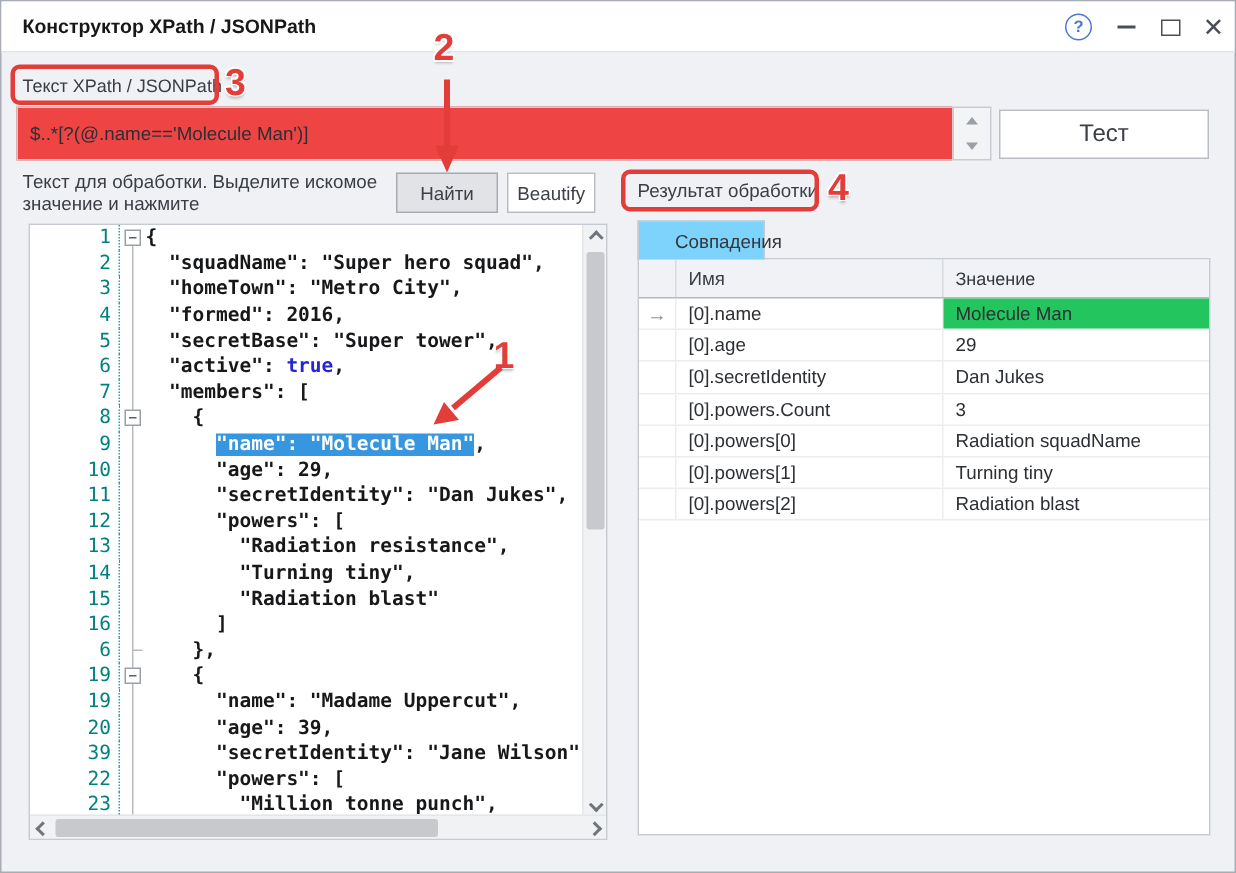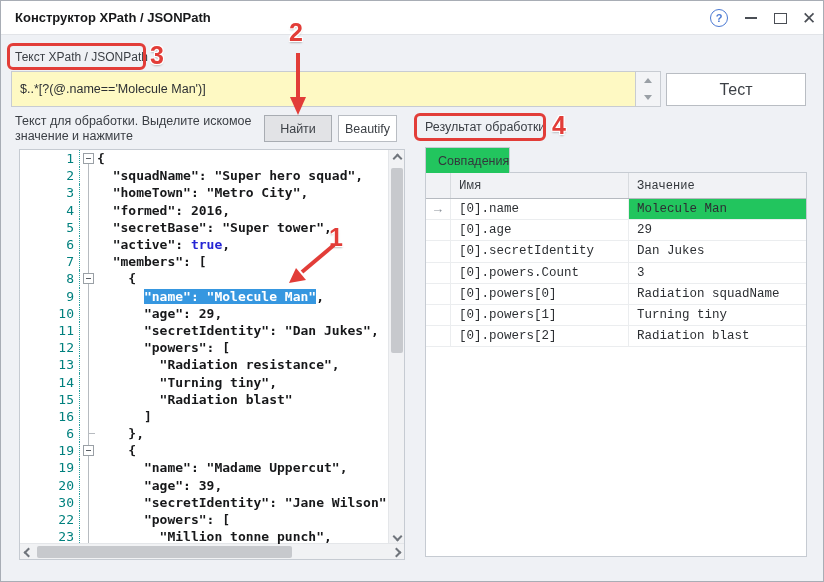--- a/index.html
+++ b/index.html
@@ -11,21 +11,21 @@
   .titlebar { position:absolute; left:0; top:0; width:822px; height:34px; background:#ffffff; border-bottom:1px solid #e2e4e8; }
   .title { position:absolute; left:14px; top:9px; font-size:13px; font-weight:bold; color:#17181a; }
   .tb-btn { position:absolute; top:6px; width:22px; height:22px; display:flex; align-items:center; justify-content:center; cursor:pointer; }
   .help-circle { width:18px; height:18px; border:1.6px solid #4b79d3; border-radius:50%; color:#4b79d3; font-size:11px; font-weight:bold; display:flex; align-items:center; justify-content:center; }
   .min-dash { width:12px; height:2px; background:#4a4e55; }
   .max-box { width:13px; height:11px; border:1.6px solid #4a4e55; }
   .close-x { font-size:17px; color:#4a4e55; line-height:1; }
 
   
   .lbl { position:absolute; color:#3a3e44; }
-  .xpath-input { position:absolute; left:10px; top:70px; width:624px; height:36px; background:#fef9c3; border:1px solid #c8ccd2; border-right:none; font-family:"Liberation Sans",sans-serif; font-size:12.5px; color:#2c2f33; padding:0 8px; }
+  .xpath-input { position:absolute; left:10px; top:70px; width:624px; height:36px; background:#ef4444; border:1px solid #c8ccd2; border-right:none; font-family:"Liberation Sans",sans-serif; font-size:12.5px; color:#2c2f33; padding:0 8px; }
   .spinner { position:absolute; left:634px; top:70px; width:26px; height:36px; background:#f3f4f6; border:1px solid #c8ccd2; display:flex; flex-direction:column; }
   .spin-half { flex:1; display:flex; align-items:center; justify-content:center; cursor:pointer; }
   .tri-up { width:0; height:0; border-left:4px solid transparent; border-right:4px solid transparent; border-bottom:5px solid #9aa0a6; }
   .tri-down { width:0; height:0; border-left:4px solid transparent; border-right:4px solid transparent; border-top:5px solid #9aa0a6; }
   .btn { position:absolute; background:#ffffff; border:1px solid #b9bdc3; display:flex; align-items:center; justify-content:center; color:#3c4046; cursor:pointer; }
   .btn-test { left:665px; top:72px; width:140px; height:33px; font-size:16px; }
   .btn-find { left:263px; top:114px; width:68px; height:27px; background:#e2e3e6; border-color:#a8acb2; font-size:12.5px; }
   .btn-beautify { left:337px; top:114px; width:59px; height:27px; font-size:12.5px; }
   .proc-label { left:14px; top:113px; width:252px; line-height:15px; font-size:12.5px; }
   .result-label { left:424px; top:119px; font-size:12.5px; }
@@ -54,22 +54,22 @@
   .vscroll { position:absolute; right:0; top:0; width:16px; height:394px; background:#f1f2f4; border-left:1px solid #e4e6e9; }
   .hscroll { position:absolute; left:0; bottom:0; width:384px; height:16px; background:#f1f2f4; border-top:1px solid #e4e6e9; display:flex; align-items:center; }
   .v-thumb { position:absolute; left:2px; top:18px; width:12px; height:185px; background:#c7c9cd; border-radius:2px; }
   .h-thumb { position:absolute; left:17px; top:2px; width:255px; height:12px; background:#c7c9cd; border-radius:2px; }
   .chev { width:7px; height:7px; border-left:2px solid #70757c; border-top:2px solid #70757c; display:inline-block; }
   .chev-up { transform:rotate(45deg); } .chev-down { transform:rotate(225deg); }
   .chev-left { transform:rotate(-45deg); } .chev-right { transform:rotate(135deg); }
   .sc-btn { position:absolute; width:16px; height:16px; display:flex; align-items:center; justify-content:center; cursor:pointer; }
 
   
-  .tab { position:absolute; left:424px; top:146px; width:85px; height:26px; background:#22c55e; border:1px solid #c6cbd2; border-bottom:none; display:flex; align-items:center; padding-left:12px; font-size:12.5px; color:#33373c; z-index:2; cursor:pointer; }
-  .rtable { position:absolute; left:424px; top:171px; width:382px; height:385px; background:#ffffff; border:1px solid #c6cbd2; overflow:hidden;font-family:Liberation Mono, monospace; }
+  .tab { position:absolute; left:424px; top:146px; width:85px; height:26px; background:#7dd3fc; border:1px solid #c6cbd2; border-bottom:none; display:flex; align-items:center; padding-left:24px; font-size:12.5px; color:#33373c; z-index:2; cursor:pointer; }
+  .rtable { position:absolute; left:424px; top:171px; width:382px; height:385px; background:#ffffff; border:1px solid #c6cbd2; overflow:hidden; }
   .t-head { display:flex; height:26px; background:#f1f2f5; border-bottom:1px solid #b6bac0; }
   .t-head .t-gut { border-right:1px solid #d8dbdf; }
   .t-head .t-name { border-right:1px solid #d8dbdf; font-size:12.5px; color:#3a3e44; }
   .t-gut { width:25px; flex:none; display:flex; align-items:center; justify-content:center; color:#8d939b; font-size:13px; }
   .t-name { width:178px; flex:none; display:flex; align-items:center; padding-left:8px; }
   .t-val { flex:1; display:flex; align-items:center; padding-left:8px; }
   .t-row { display:flex; height:21.2px; border-bottom:1px solid #ebedef; font-size:12.5px; color:#2c2f33; }
   .t-row .t-gut { border-right:1px solid #ebedef; }
   .t-row .t-name { border-right:1px solid #ebedef; }
   .t-val.sel { background:#22c55e; }
@@ -217,21 +217,21 @@
           <span class="ed-num">19</span>
           <span class="ed-fold"></span>
           <span class="ed-code"><span>      "name": "Madame Uppercut",</span></span>
         </div>
         <div class="ed-line">
           <span class="ed-num">20</span>
           <span class="ed-fold"></span>
           <span class="ed-code"><span>      "age": 39,</span></span>
         </div>
         <div class="ed-line">
-          <span class="ed-num">30</span>
+          <span class="ed-num">39</span>
           <span class="ed-fold"></span>
           <span class="ed-code"><span>      "secretIdentity": "Jane Wilson"</span></span>
         </div>
         <div class="ed-line">
           <span class="ed-num">22</span>
           <span class="ed-fold"></span>
           <span class="ed-code"><span>      "powers": [</span></span>
         </div>
         <div class="ed-line">
           <span class="ed-num">23</span>

